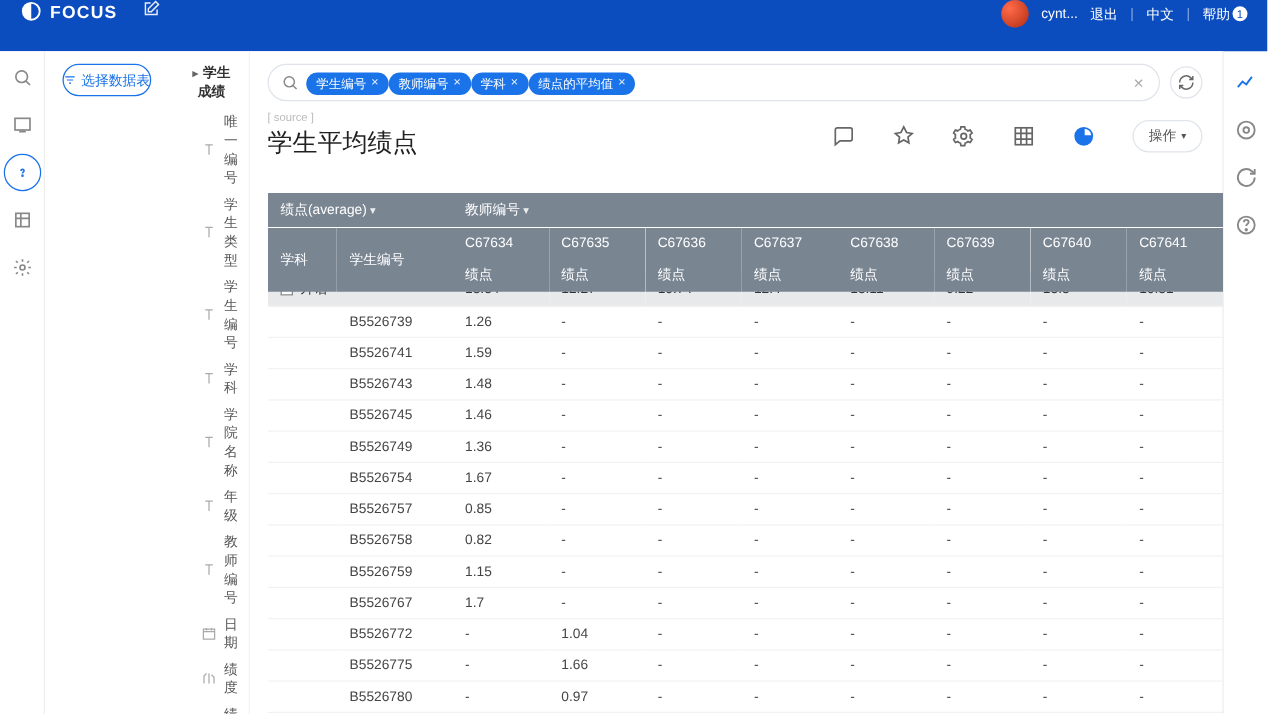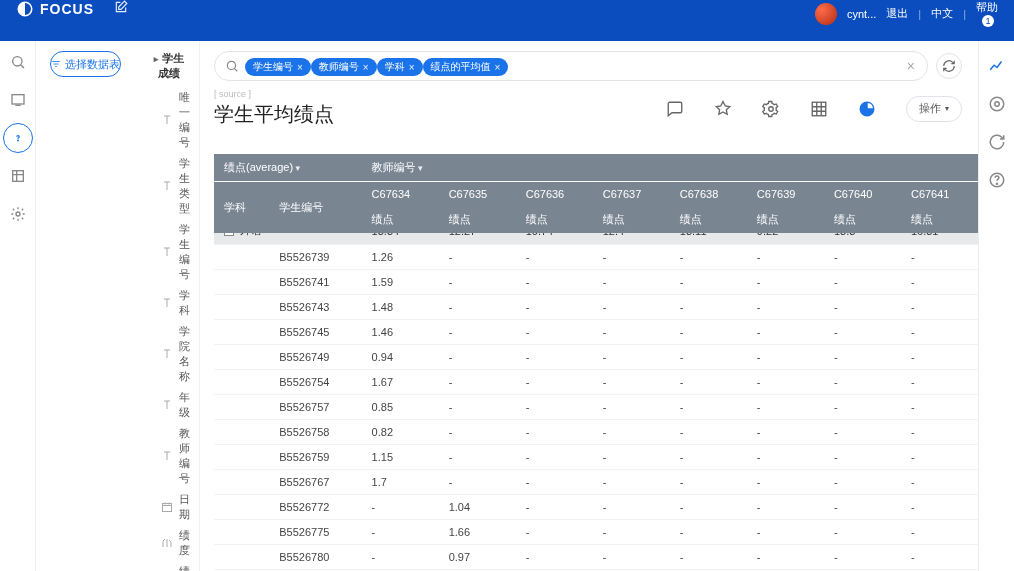--- a/index.html
+++ b/index.html
@@ -4,21 +4,21 @@
 <style>
 * { margin: 0; padding: 0; box-sizing: border-box; font-family: -apple-system, "Microsoft YaHei", Arial, sans-serif; }
 body { width: 1014px; height: 571px; overflow: hidden; background: #fff; }
 .topbar { height: 41px; background: #0B4DBF; display: flex; align-items: flex-start; padding: 0 16px; color: #fff; }
 .logo { display: flex; align-items: center; font-weight: 600; font-size: 14px; letter-spacing: 1px; }
 .logo-icon { width: 18px; height: 18px; margin-right: 6px; }
 .edit-icon { margin-left: 20px; opacity: .9; cursor: pointer; }
 .topbar-right { margin-left: auto; display: flex; align-items: center; gap: 10px; font-size: 11px; }
 .avatar { width: 22px; height: 22px; border-radius: 50%; background: radial-gradient(circle at 30% 30%, #ff6b4a, #b32d12); }
 .tr-sep { opacity: .5; }
-.help-badge { display:inline-flex; align-items:center;flex-direction:column; }
+.help-badge { display:inline-flex; align-items:center; }
 .help-badge .dot { width:12px; height:12px; border-radius:50%; background:#fff; color:#0B4DBF; font-size:9px; display:inline-flex; align-items:center; justify-content:center; margin-left:2px;}
 
 .shell { display: flex; height: calc(100% - 40px); }
 
 .rail { width: 36px; background: #fff; border-right: 1px solid #eee; display: flex; flex-direction: column; align-items: center; padding-top: 12px; gap: 20px; }
 .rail-item { width: 18px; height: 18px; color: #888; cursor: pointer; display:flex; align-items:center; justify-content:center; position:relative;}
 .rail-item.active { color: #1a73e8; }
 .rail-item.active::after { content:''; position:absolute; inset:-6px; border:1px solid #1a73e8; border-radius:50%; }
 
 .sidebar { width: 164px; background: #fff; border-right: 1px solid #f2f2f2; display:flex; flex-direction:row; }
@@ -405,21 +405,21 @@
               <td>-</td>
               <td>-</td>
               <td>-</td>
               <td>-</td>
               <td>-</td>
               <td>-</td>
             </tr>
             <tr>
               <td></td>
               <td>B5526749</td>
-              <td>0.94</td>
+              <td>1.36</td>
               <td>-</td>
               <td>-</td>
               <td>-</td>
               <td>-</td>
               <td>-</td>
               <td>-</td>
               <td>-</td>
             </tr>
             <tr>
               <td></td>

